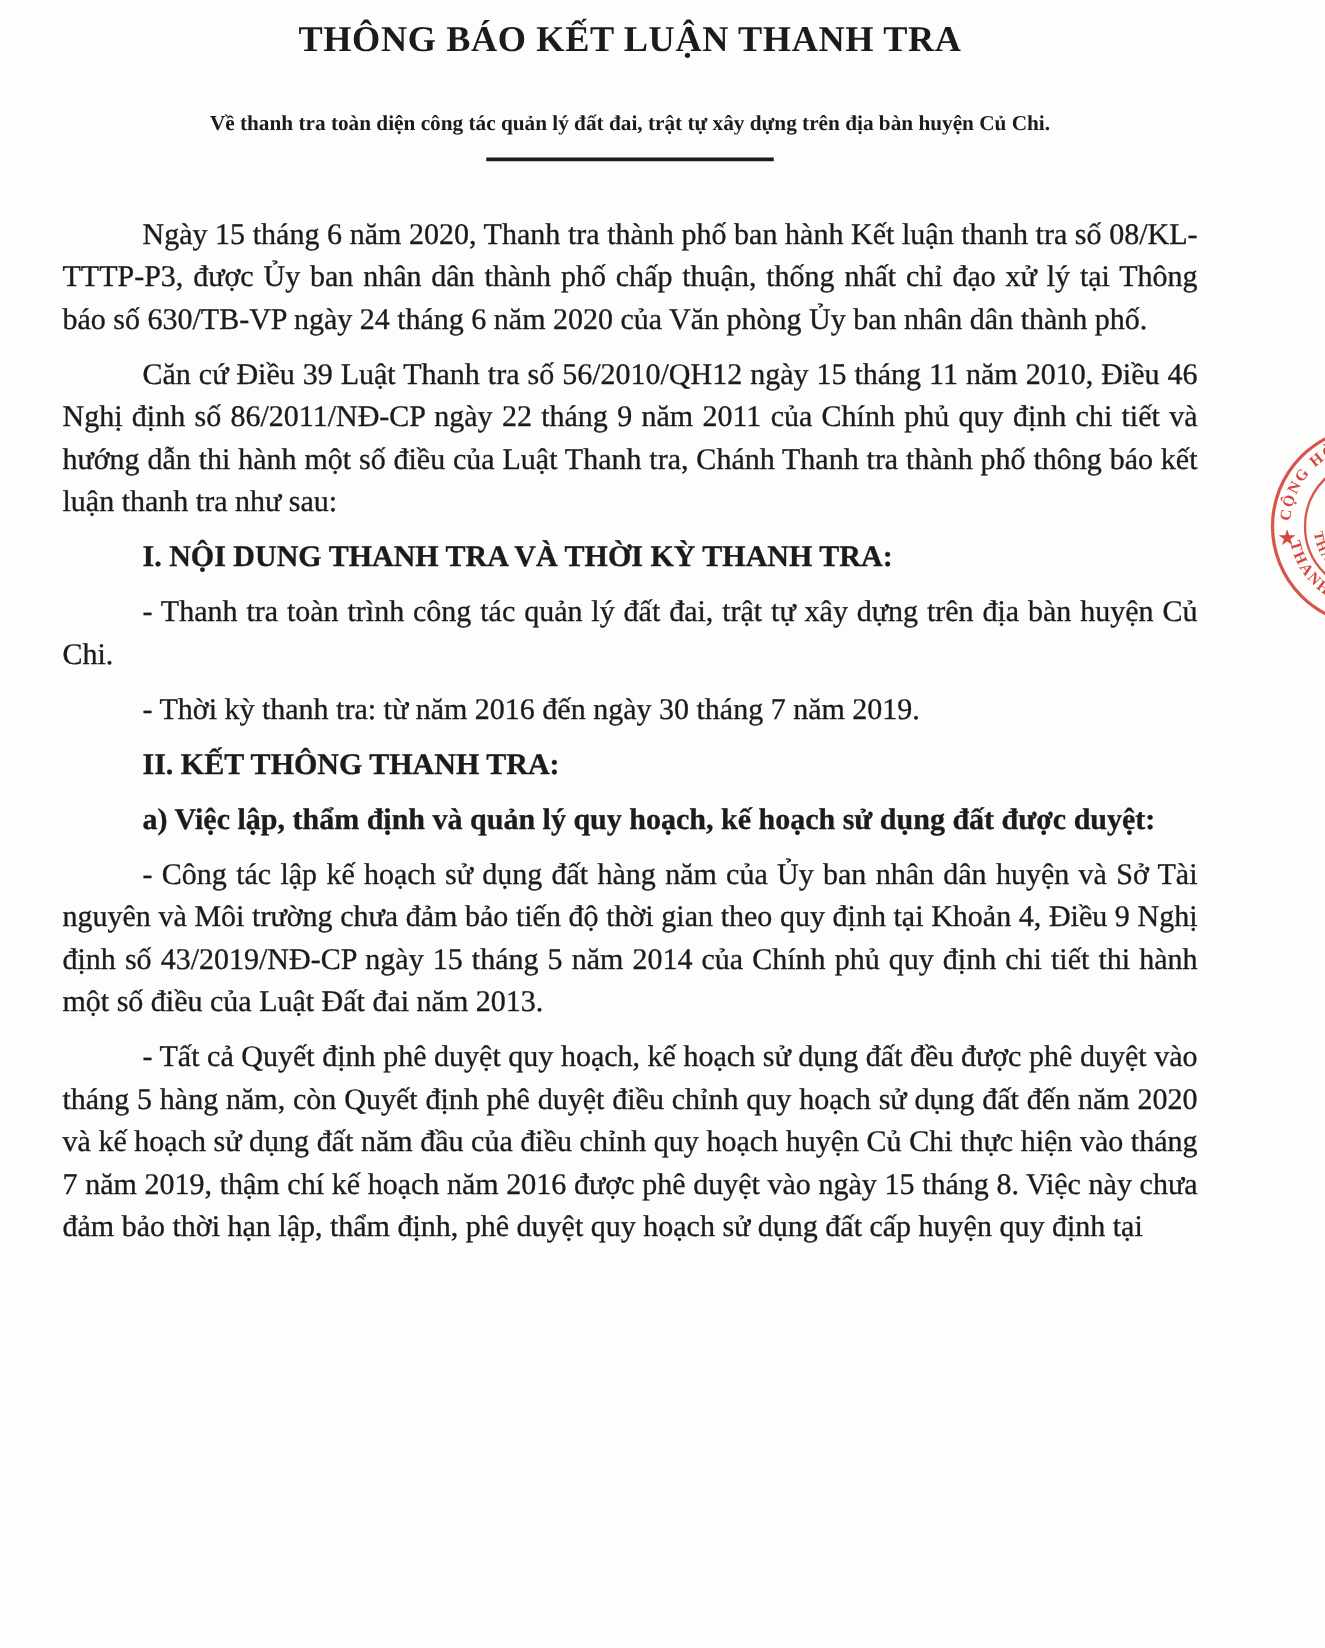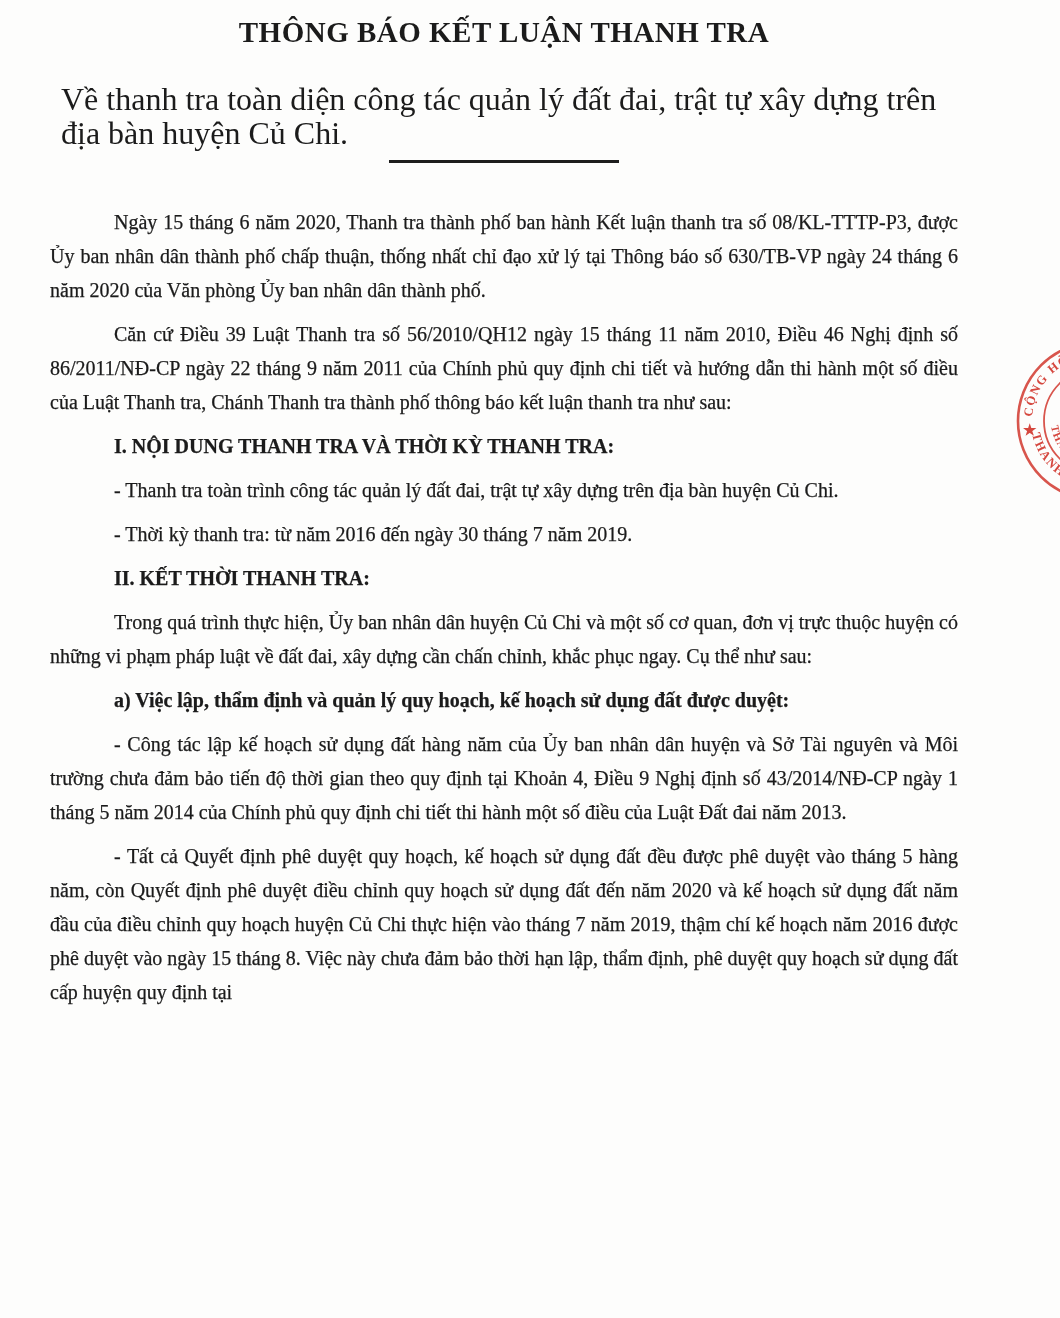--- a/index.html
+++ b/index.html
@@ -28,35 +28,35 @@
   }
   .doc-title {
     font-size: 29px;
     line-height: 36px;
     font-weight: bold;
     text-align: center;
     letter-spacing: 0.5px;
     margin: 0 0 32px 0;
   }
   .doc-subtitle {
-    font-size: 32px;
+    font-size: 17px;
     line-height: 34px;
-    font-weight: normal;
-    text-align: left;
+    font-weight: bold;
+    text-align: center;
     max-width: 886px;
     margin: 0 auto 10px auto;
   }
   .title-rule {
     width: 230px;
     height: 3px;
     background: #1d1d1d;
     margin: 0 auto 42px auto;
   }
   p.body {
-    font-size: 20px;
+    font-size: 24px;
     line-height: 34px;
     text-align: justify;
     text-indent: 64px;
     margin: 0 0 10px 0;
     -webkit-text-stroke: 0.25px #1b1b1b;
   }
   p.hd {
     font-weight: bold;
     font-family: Liberation Serif, serif;
   }
@@ -91,28 +91,27 @@
     <p class="body">Ngày 15 tháng 6 năm 2020, Thanh tra thành phố ban hành Kết luận thanh tra số 08/KL-TTTP-P3, được Ủy ban nhân dân thành phố chấp thuận, thống nhất chỉ đạo xử lý tại Thông báo số 630/TB-VP ngày 24 tháng 6 năm 2020 của Văn phòng Ủy ban nhân dân thành phố.</p>
 
     <p class="body">Căn cứ Điều 39 Luật Thanh tra số 56/2010/QH12 ngày 15 tháng 11 năm 2010, Điều 46 Nghị định số 86/2011/NĐ-CP ngày 22 tháng 9 năm 2011 của Chính phủ quy định chi tiết và hướng dẫn thi hành một số điều của Luật Thanh tra, Chánh Thanh tra thành phố thông báo kết luận thanh tra như sau:</p>
 
     <p class="body hd">I. NỘI DUNG THANH TRA VÀ THỜI KỲ THANH TRA:</p>
 
     <p class="body">- Thanh tra toàn trình công tác quản lý đất đai, trật tự xây dựng trên địa bàn huyện Củ Chi.</p>
 
     <p class="body">- Thời kỳ thanh tra: từ năm 2016 đến ngày 30 tháng 7 năm 2019.</p>
 
-    <p class="body hd">II. KẾT THỜI THANH TRA:</p>
+    <p class="body hd">II. KẾT THÔNG THANH TRA:</p>
 
-    <p class="body">Trong quá trình thực hiện, Ủy ban nhân dân huyện Củ Chi và một số cơ quan, đơn vị trực thuộc huyện có những vi phạm pháp luật về đất đai, xây dựng cần chấn chỉnh, khắc phục ngay. Cụ thể như sau:</p>
 
 
     <p class="body hd">a) Việc lập, thẩm định và quản lý quy hoạch, kế hoạch sử dụng đất được duyệt:</p>
 
-    <p class="body">- Công tác lập kế hoạch sử dụng đất hàng năm của Ủy ban nhân dân huyện và Sở Tài nguyên và Môi trường chưa đảm bảo tiến độ thời gian theo quy định tại Khoản 4, Điều 9 Nghị định số 43/2014/NĐ-CP ngày 1 tháng 5 năm 2014 của Chính phủ quy định chi tiết thi hành một số điều của Luật Đất đai năm 2013.</p>
+    <p class="body">- Công tác lập kế hoạch sử dụng đất hàng năm của Ủy ban nhân dân huyện và Sở Tài nguyên và Môi trường chưa đảm bảo tiến độ thời gian theo quy định tại Khoản 4, Điều 9 Nghị định số 43/2019/NĐ-CP ngày 15 tháng 5 năm 2014 của Chính phủ quy định chi tiết thi hành một số điều của Luật Đất đai năm 2013.</p>
 
     <p class="body">- Tất cả Quyết định phê duyệt quy hoạch, kế hoạch sử dụng đất đều được phê duyệt vào tháng 5 hàng năm, còn Quyết định phê duyệt điều chỉnh quy hoạch sử dụng đất đến năm 2020 và kế hoạch sử dụng đất năm đầu của điều chỉnh quy hoạch huyện Củ Chi thực hiện vào tháng 7 năm 2019, thậm chí kế hoạch năm 2016 được phê duyệt vào ngày 15 tháng 8. Việc này chưa đảm bảo thời hạn lập, thẩm định, phê duyệt quy hoạch sử dụng đất cấp huyện quy định tại</p>
 
   </div>
 
   <div class="stamp-clip">
     <svg width="190" height="172" viewBox="0 0 190 172">
       <defs>
         <path id="arcTop" d="M 30 85 A 65 65 0 1 1 160 85"></path>
         <path id="arcBottom" d="M 29 85 A 66 66 0 0 0 161 85"></path>

